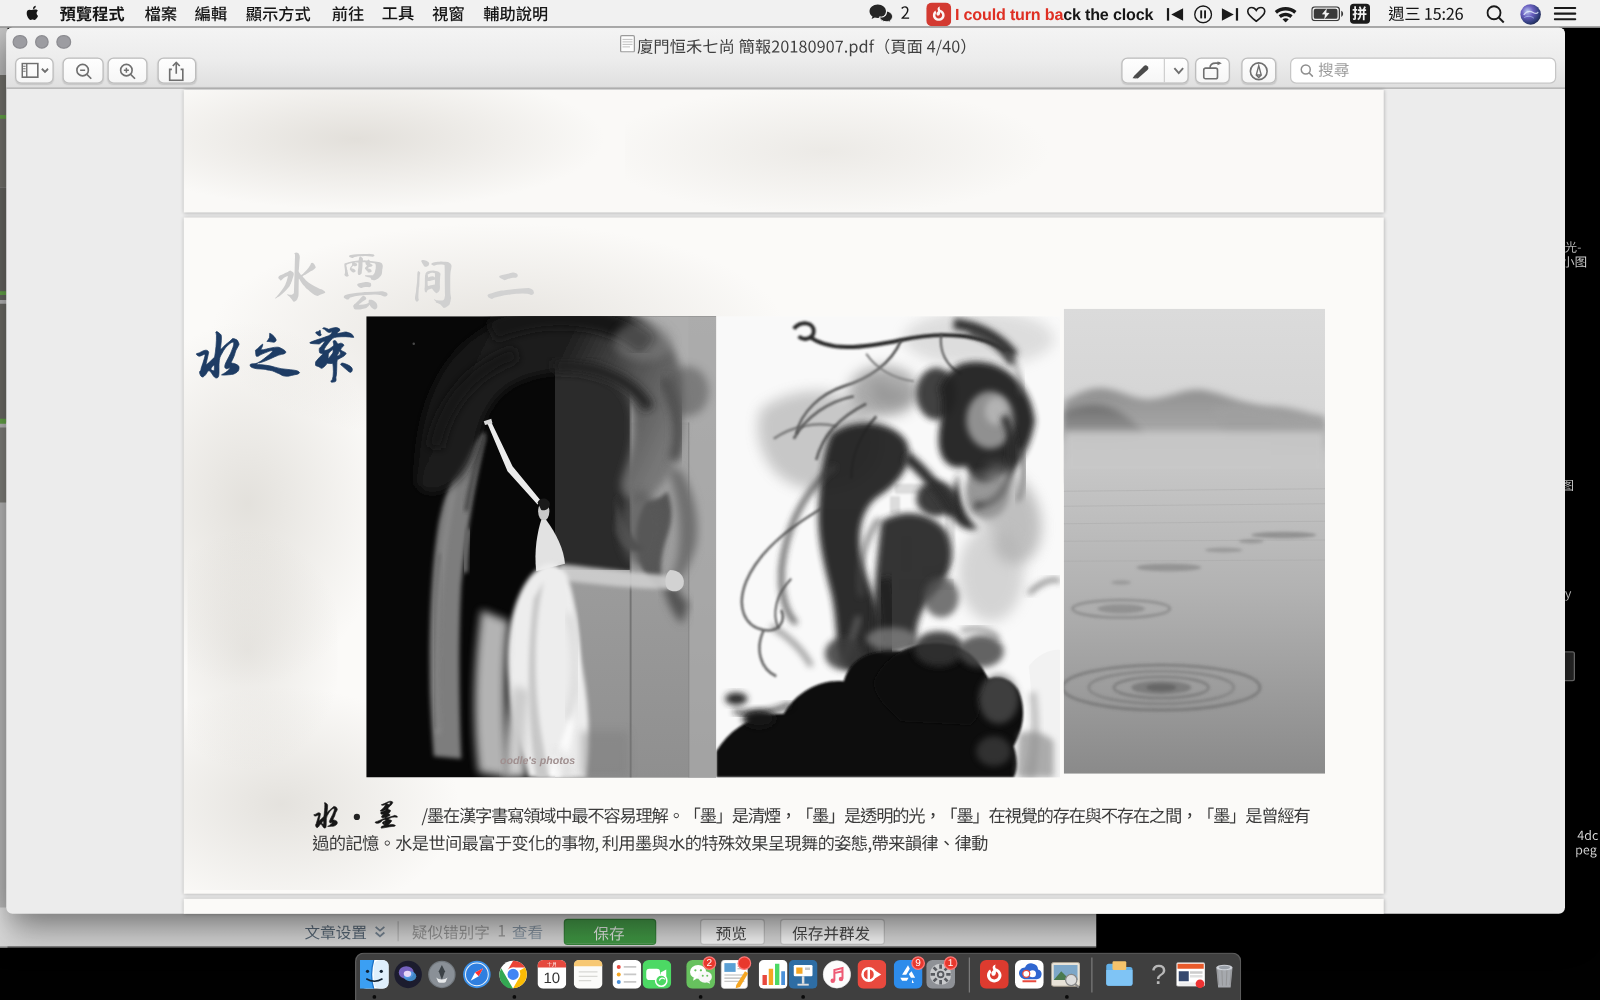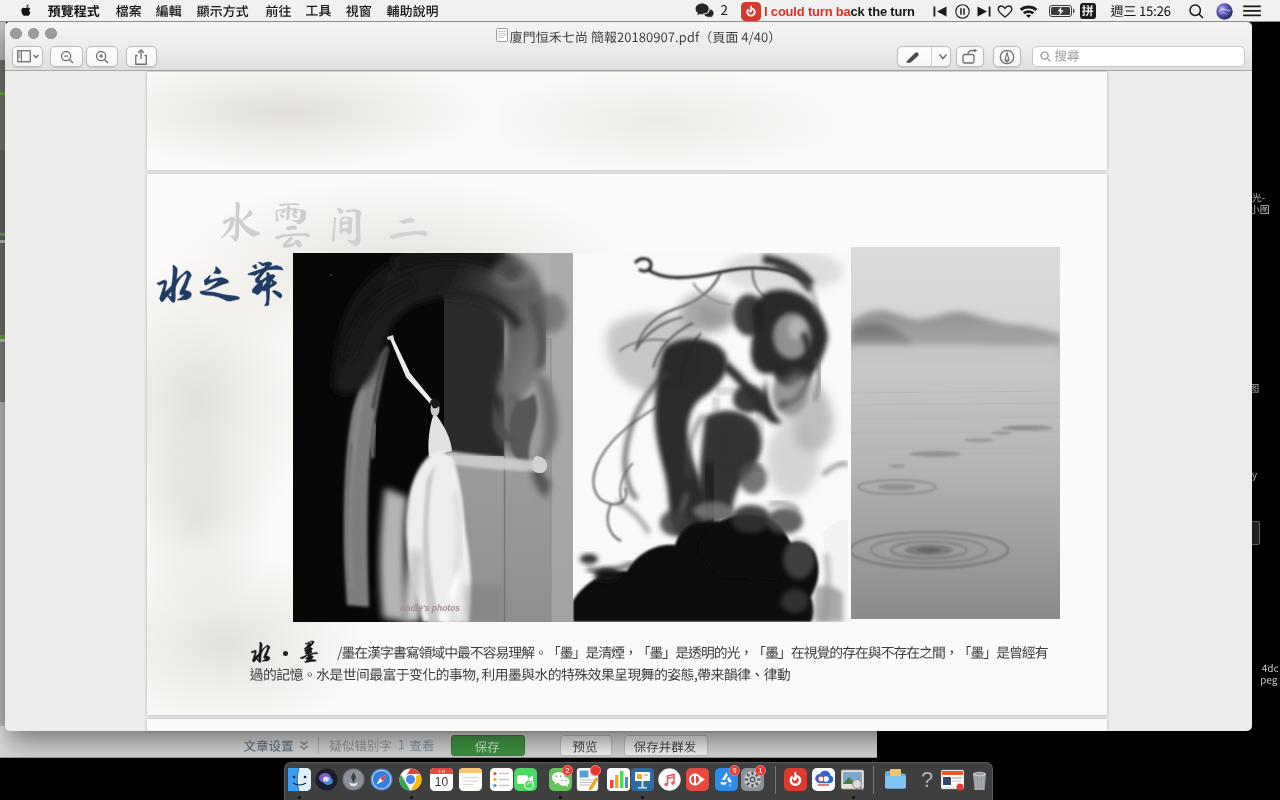--- a/index.html
+++ b/index.html
@@ -420,21 +420,21 @@
 <path d="M7.2 0.5 C3.5 0.5 0.6 2.9 0.6 5.9 C0.6 7.6 1.5 9.1 3 10.1 L2.3 12.2 L4.8 11 C5.5 11.2 6.3 11.3 7.2 11.3 C10.9 11.3 13.8 8.9 13.8 5.9 C13.8 2.9 10.9 0.5 7.2 0.5 Z" fill="#262626"></path>
 <path d="M14.2 5.8 C16.9 6.2 19 8 19 10.2 C19 11.5 18.3 12.6 17.2 13.4 L17.7 15 L15.8 14.1 C15.2 14.3 14.6 14.4 13.9 14.4 C11.2 14.4 8.9 12.7 8.6 10.5 C9.5 10.7 10.4 10.7 11.4 10.5 C13.2 10.1 14.5 8.4 14.2 5.8 Z" fill="#262626" stroke="#f1f1f1" stroke-width="0.8"></path>
     </svg>
 <svg style="position:absolute;left:720.0px;top:3.5px" width="8.3" height="12.1" viewBox="-0.5 -11.1 8.3 12.1">
       <path d="M0.6 0H6.8V-1.1H4.1C3.6 -1.1 3 -1 2.5 -1C4.8 -3.2 6.3 -5.2 6.3 -7.2C6.3 -8.9 5.2 -10.1 3.5 -10.1C2.2 -10.1 1.3 -9.5 0.5 -8.6L1.3 -7.9C1.8 -8.6 2.5 -9.1 3.3 -9.1C4.5 -9.1 5.1 -8.2 5.1 -7.1C5.1 -5.4 3.7 -3.4 0.6 -0.7Z" fill="#161616"></path>
     </svg>
 <svg class="abs" style="left:741px;top:2px" width="20" height="19" viewBox="0 0 20 19">
 <rect width="20" height="19" rx="4.5" fill="#d33a31"></rect>
 <path d="M10.9 3.2 C10.5 4.2 10.7 5.2 11.2 5.8 C13.2 6.3 14.7 8 14.7 10.1 C14.7 12.6 12.6 14.6 10 14.6 C7.4 14.6 5.3 12.6 5.3 10.1 C5.3 8.6 6.1 7.2 7.3 6.4 L8.1 8.3 C7.6 8.8 7.3 9.4 7.3 10.1 C7.3 11.5 8.5 12.7 10 12.7 C11.5 12.7 12.7 11.5 12.7 10.1 C12.7 9 12 8 11 7.7 C11.2 8.9 10.9 10 10 10.4 C9 10.8 8.3 10.2 8.2 9.2 C8.1 8.2 8.8 7.3 9.5 6.9 L9.2 6 C8.7 4.9 9.3 3.7 10.9 3.2 Z" fill="#fbf4f3"></path>
     </svg>
-<div class="abs" style="left:764px;top:3.5px;font-size:12.9px;font-weight:600;letter-spacing:-0.15px;color:#df2f23;font-family:'Liberation Sans',sans-serif">I could turn ba<span style="color:#161616">ck the turn</span></div>
+<div class="abs" style="left:764px;top:3.5px;font-size:12.9px;font-weight:600;letter-spacing:-0.15px;color:#df2f23;font-family:'Liberation Sans',sans-serif">I could turn ba<span style="color:#161616">ck the clock</span></div>
 <svg class="abs" style="left:933px;top:6px" width="14" height="11" viewBox="0 0 14 11">
 <rect x="0.5" y="0.5" width="1.8" height="10" fill="#1a1a1a"></rect>
       <path d="M13.5 0.5 L4 5.5 L13.5 10.5 Z" fill="#1a1a1a"></path>
     </svg>
 <svg class="abs" style="left:955px;top:4px" width="15" height="15" viewBox="0 0 15 15">
 <circle cx="7.5" cy="7.5" r="6.7" fill="none" stroke="#1a1a1a" stroke-width="1.1"></circle>
 <rect x="5.2" y="4.3" width="1.5" height="6.4" fill="#1a1a1a"></rect>
       <rect x="8.3" y="4.3" width="1.5" height="6.4" fill="#1a1a1a"></rect>
     </svg>
 <svg class="abs" style="left:977px;top:6px" width="14" height="11" viewBox="0 0 14 11">

